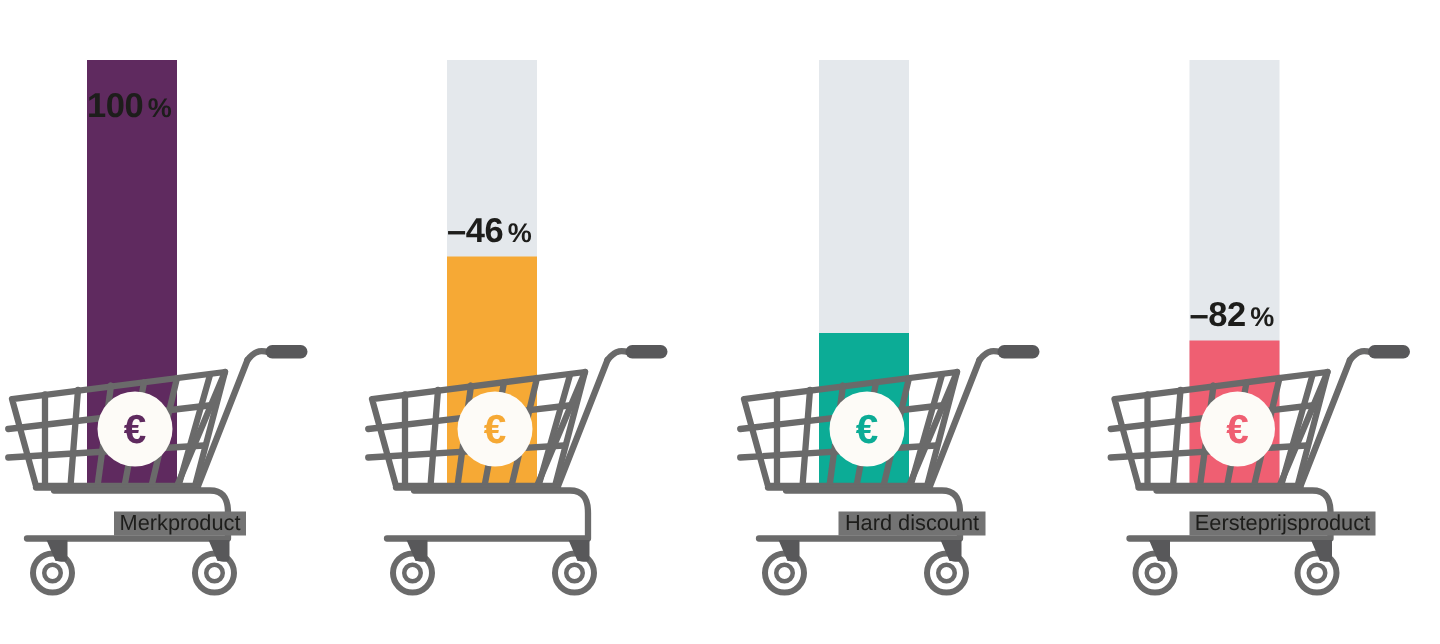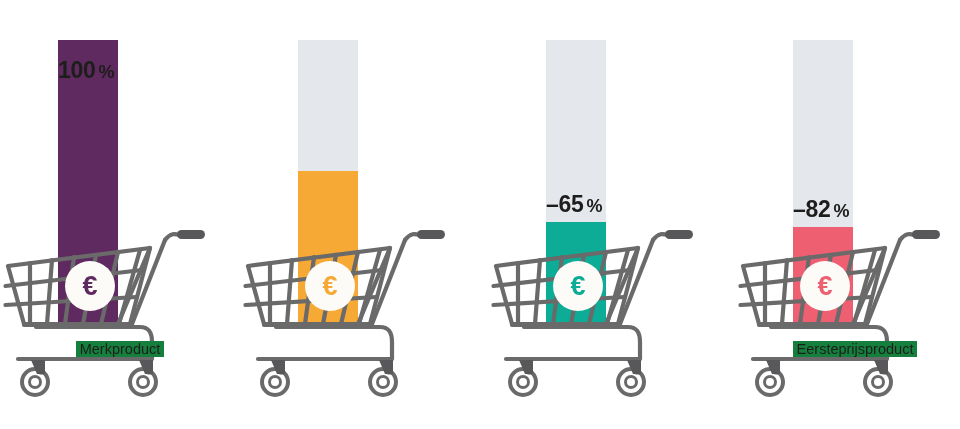--- a/index.html
+++ b/index.html
@@ -95,21 +95,21 @@
     position: absolute;
     top: 341px;
     left: 0;
     width: 240px;
     text-align: center;
     font-size: 14.5px;
     color: #1d1d1b;
     white-space: nowrap;
   }
   .cat-label span {
-    background: #15803d;
+    background: #737373;
     padding: 0 4px;
     margin-top: 11px;
   }
 </style>
 </head>
 <body>
 
 <div id="chart-root">
 
 <div class="panel panel-1">
@@ -167,20 +167,23 @@
 
     <div class="cat-label">
       <span>Merkproduct</span>
     </div>
   </div>
     <div class="panel panel-2">
     <div class="bar-track" style="background:#e4e8ec;">
       <div class="bar-fill" style="height:153px;background:#f6a935;"></div>
     </div>
 
+    <div class="bar-value" style="top:142px;">
+      <span>–46</span><span class="pct">%</span>
+    </div>
 
     <div class="cart">
 
   <svg width="240" height="180" viewBox="0 0 240 180">
     <g fill="none" stroke="#6a6a6a" stroke-width="4.2" stroke-linecap="round" stroke-linejoin="round">
 
       <path d="M8,42 L150,24 L130,100 L24,100 Z"></path>
 
       <path d="M5.5,62 L142,46"></path>
       <path d="M5.5,81 L136,73"></path>
@@ -218,23 +221,20 @@
     <div class="euro-badge" style="color:#f6a935;background:#fdfbf7;">
       <span>€</span>
     </div>
 
   </div>
     <div class="panel panel-3">
     <div class="bar-track" style="background:#e4e8ec;">
       <div class="bar-fill" style="height:102px;background:#0cac96;"></div>
     </div>
 
-    <div class="bar-value" style="top:193px;">
-      <span>–65</span><span class="pct">%</span>
-    </div>
 
     <div class="cart">
 
   <svg width="240" height="180" viewBox="0 0 240 180">
     <g fill="none" stroke="#6a6a6a" stroke-width="4.2" stroke-linecap="round" stroke-linejoin="round">
 
       <path d="M8,42 L150,24 L130,100 L24,100 Z"></path>
 
       <path d="M5.5,62 L142,46"></path>
       <path d="M5.5,81 L136,73"></path>
@@ -266,20 +266,23 @@
       <circle cx="143" cy="158" r="5.5" fill="none" stroke="#6a6a6a" stroke-width="3"></circle>
       <path d="M139,136 L153,136 L153,148 C153,152 148,150 145,150 Z" fill="#58585a"></path>
     </g>
   </svg>
     </div>
 
     <div class="euro-badge" style="color:#0cac96;background:#fdfbf7;">
       <span>€</span>
     </div>
 
+    <div class="cat-label">
+      <span>Hard discount</span>
+    </div>
   </div>
     <div class="panel panel-4">
     <div class="bar-track" style="background:#e4e8ec;">
       <div class="bar-fill" style="height:97px;background:#ef5f72;"></div>
     </div>
 
     <div class="bar-value" style="top:198px;">
       <span>–82</span><span class="pct">%</span>
     </div>
 

